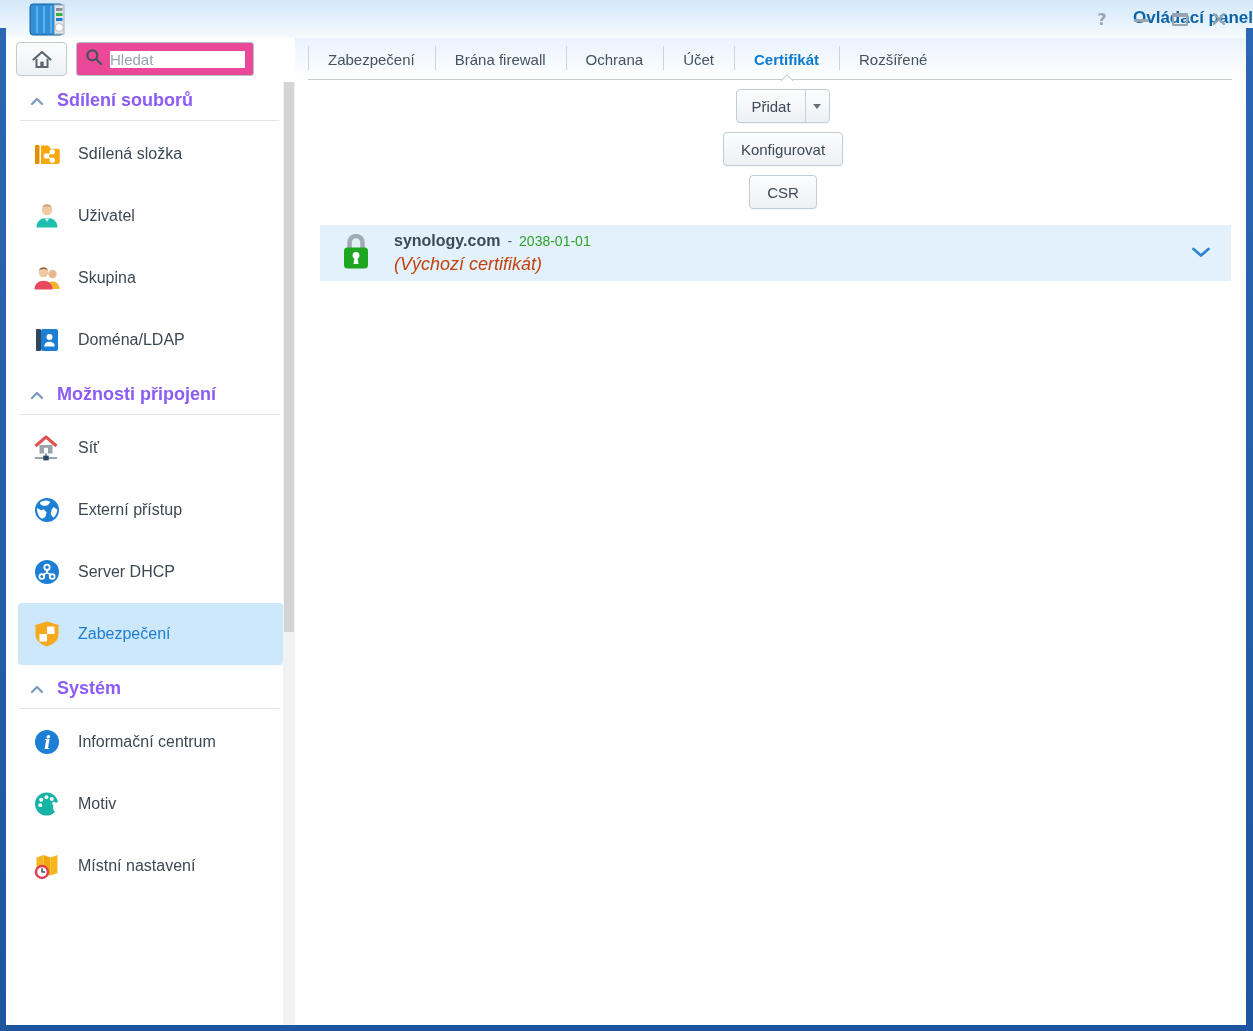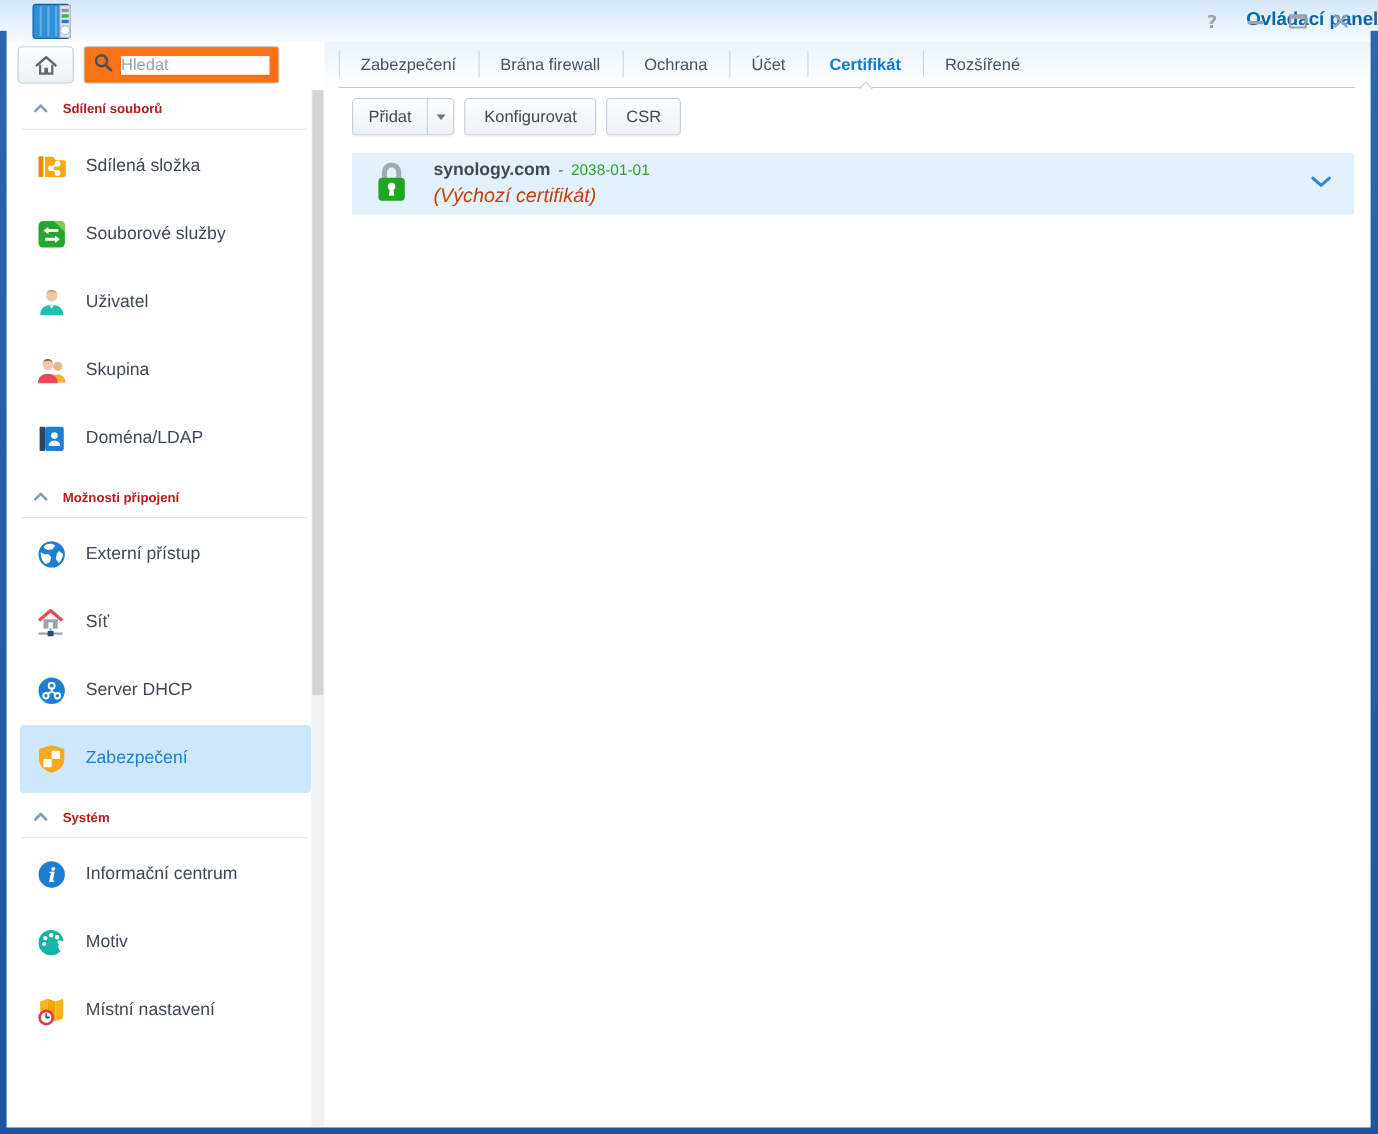--- a/index.html
+++ b/index.html
@@ -27,31 +27,31 @@
   .wc-max  { width:16px; height:13px; border:2px solid #98a4b1; border-top-width:4px; border-radius:1px;}
 
   
   .appbody { position:absolute; top:38px; left:6px; right:7px; bottom:6px; background:#fff; display:flex; }
 
   
   .sidebar { width:289px; position:relative; background:#fff; flex:none; }
   .sidebar-top { height:42px; display:flex; align-items:center; padding-left:10px; gap:9px; }
   .home-btn { width:51px; height:34px; border:1px solid #c2cbd4; border-radius:4px;
     background:linear-gradient(#fbfcfd,#eef1f4); display:flex; align-items:center; justify-content:center; cursor:pointer;}
-  .search-box { width:178px; height:34px; background:#f97316; border:1px solid #b9c3cc; border-radius:3px;
+  .search-box { width:178px; height:34px; background:#ec4899; border:1px solid #b9c3cc; border-radius:3px;
     display:flex; align-items:center; padding:0 8px; gap:7px;justify-content:center; }
   .search-box input { border:none; outline:none; flex:1; font-size:15px; color:#333; min-width:0;
     font-family:"Liberation Sans","DejaVu Sans",sans-serif;}
   .search-box input::placeholder { color:#98a4b0; }
 
   .sidebar-scroll { position:absolute; top:42px; left:0; right:12px; bottom:0; overflow:hidden; }
   .side-section { margin:8px 4px 2px 14px; padding:5px 0 9px 10px; border-bottom:1px solid #e0e5ea;
     display:flex; align-items:center; gap:13px; cursor:pointer;}
   .side-section:first-child { margin-top:5px; }
-  .side-section .ss-label { font-size:12px; font-weight:bold; color:#b91c1c; }
+  .side-section .ss-label { font-size:18px; font-weight:bold; color:#8b5cf6; }
   .side-item { height:62px; display:flex; align-items:center; gap:16px; padding-left:26px;
     font-size:16px; color:#3d4854; cursor:pointer; }
   .side-item .si-icon { width:30px; height:30px; flex:none; display:flex; align-items:center; justify-content:center; }
   .side-item.selected { background:#cde7fb; border-radius:4px; margin-left:12px; padding-left:14px; color:#1f7fd1; }
 
   .side-scrollbar { position:absolute; top:44px; right:0; bottom:0; width:12px; background:#f1f2f3; }
   .side-scrollbar .thumb { position:absolute; top:0; left:1px; right:1px; height:550px; background:#d2d4d6; cursor:pointer;}
 
   
   .content { flex:1; position:relative; background:#fff; }
@@ -61,21 +61,21 @@
   .tab { display:flex; align-items:center; padding:0 20px; font-size:15px; color:#45525f;
     position:relative; cursor:pointer; }
   .tab::before { content:''; position:absolute; left:0; top:8px; bottom:10px; width:1px; background:#ccd5dd; }
   .tab:last-child::after { content:''; position:absolute; right:0; top:8px; bottom:10px; width:1px; background:#ccd5dd; }
   .tab.active { color:#0a7ad2; font-weight:bold; }
   .tab .notch { display:none; }
   .tab.active .notch { display:block; position:absolute; left:50%; bottom:-5px; width:9px; height:9px;
     background:#fff; border-top:1px solid #c6cbd0; border-left:1px solid #c6cbd0;
     transform:translateX(-50%) rotate(45deg); z-index:3; }
 
-  .toolbar { margin:9px 0 0 25px; display:flex; gap:9px; align-items:center; }
+  .toolbar { margin:9px 0 0 25px; display:flex; gap:9px; align-items:center;flex-direction:column; }
   .btn { height:34px; display:inline-flex; align-items:center; padding:0 17px;
     background:linear-gradient(#fcfdfe,#edf1f5); border:1px solid #c3cdd7; border-radius:4px;
     font-size:15px; color:#3d4956; cursor:pointer; box-shadow:0 1px 1px rgba(0,0,0,0.04); }
   .btn-split { padding:0; }
   .btn-split .split-main { padding:0 14px; height:100%; display:flex; align-items:center; border-right:1px solid #c9d2db; }
   .btn-split .split-caret { width:23px; height:100%; display:flex; align-items:center; justify-content:center; }
   .caret-down { width:0; height:0; border-left:4px solid transparent; border-right:4px solid transparent; border-top:5px solid #66727f; }
 
   .cert-row { margin:16px 15px 0 25px; height:56px; background:#e2f1fc;
     display:flex; align-items:center; padding:14px 20px; position:relative; cursor:pointer;}
@@ -166,31 +166,20 @@
                 <circle cx="20.3" cy="12.8" r="1.9"></circle>
                   <circle cx="14.3" cy="17" r="1.9"></circle>
                   <circle cx="20.3" cy="21.2" r="1.9"></circle>
                 <path d="M15.8 16 L19 13.8 M15.8 18 L19 20.2" fill="none"></path>
               </g>
             </svg>
           </span>
           <span class="si-label">Sdílená složka</span>
         </div>
 
-        <div class="side-item">
-          <span class="si-icon">
-            <svg width="30" height="30" viewBox="0 0 30 30">
-              <rect x="3" y="3" width="24" height="24" rx="4" fill="#27a52d"></rect>
-              <path d="M17 3 L27 13 V7 a4 4 0 0 0 -4 -4 Z" fill="#7fcb62"></path>
-              <path d="M7.5 11.5 l4.5 -3.4 v2 h9 v2.8 h-9 v2 z" fill="#fff"></path>
-              <path d="M22.5 19.5 l-4.5 -3.4 v2 h-9 v2.8 h9 v2 z" fill="#fff"></path>
-            </svg>
-          </span>
-          <span class="si-label">Souborové služby</span>
-        </div>
 
         <div class="side-item">
           <span class="si-icon">
             <svg width="30" height="30" viewBox="0 0 30 30">
               <circle cx="15" cy="9" r="5.2" fill="#f0c9a2"></circle>
               <path d="M10.2 6.5 a5.2 5.2 0 0 1 9.6 0 q -4.8 -2.6 -9.6 0 Z" fill="#caa176"></path>
               <path d="M4.5 26.5 c0 -6.5 4.5 -9.5 10.5 -9.5 s10.5 3 10.5 9.5 z" fill="#1fbfb0"></path>
               <path d="M12.8 17.4 l2.2 3.2 2.2 -3.2 z" fill="#fff"></path>
             </svg>
           </span>
@@ -224,45 +213,45 @@
 
         <div class="side-section">
           <span>
             <svg width="14" height="9" viewBox="0 0 14 9">
                 <path d="M2 7 L7 2 L12 7" stroke="#7e9dbf" stroke-width="2.4" fill="none" stroke-linecap="round" stroke-linejoin="round"></path>
               </svg>
           </span>
           <span class="ss-label">Možnosti připojení</span>
         </div>
 
-
-        <div class="side-item">
-          <span class="si-icon">
-            <svg width="30" height="30" viewBox="0 0 30 30">
-              <circle cx="15" cy="15" r="12" fill="#1d7fd4"></circle>
-              <path d="M8 7.5 c3 -2.6 7.5 -2.8 10.3 -0.6 l-2.4 3.4 -4.4 0.8 -3.2 -1.8 z" fill="#fff"></path>
-              <path d="M5 13 l4 2.2 3 -0.6 2.6 3 -1.4 4.6 -3.4 1.6 C6.6 21.8 4.8 17.4 5 13 Z" fill="#fff"></path>
-              <path d="M21.5 12 l3.8 2.6 c-0.2 3.4 -1.6 6.2 -4 8.2 l-2.6 -3.8 1 -4.6 z" fill="#fff"></path>
-            </svg>
-          </span>
-          <span class="si-label">Externí přístup</span>
-        </div>
 
         <div class="side-item">
           <span class="si-icon">
             <svg width="30" height="30" viewBox="0 0 30 30">
               <path d="M3.5 13 L14 4 L24.5 13" stroke="#e05252" stroke-width="3" fill="none" stroke-linejoin="round"></path>
               <rect x="7.5" y="12" width="13" height="8.5" fill="#9aa4ad"></rect>
               <rect x="12" y="14.8" width="4" height="5.7" fill="#fff"></rect>
               <rect x="13" y="20.5" width="2" height="3.5" fill="#9aa4ad"></rect>
               <rect x="3" y="24" width="22" height="2" fill="#9aa4ad"></rect>
               <rect x="11.3" y="22.6" width="5.4" height="4.8" fill="#2b4a68"></rect>
             </svg>
           </span>
           <span class="si-label">Síť</span>
+        </div>
+
+        <div class="side-item">
+          <span class="si-icon">
+            <svg width="30" height="30" viewBox="0 0 30 30">
+              <circle cx="15" cy="15" r="12" fill="#1d7fd4"></circle>
+              <path d="M8 7.5 c3 -2.6 7.5 -2.8 10.3 -0.6 l-2.4 3.4 -4.4 0.8 -3.2 -1.8 z" fill="#fff"></path>
+              <path d="M5 13 l4 2.2 3 -0.6 2.6 3 -1.4 4.6 -3.4 1.6 C6.6 21.8 4.8 17.4 5 13 Z" fill="#fff"></path>
+              <path d="M21.5 12 l3.8 2.6 c-0.2 3.4 -1.6 6.2 -4 8.2 l-2.6 -3.8 1 -4.6 z" fill="#fff"></path>
+            </svg>
+          </span>
+          <span class="si-label">Externí přístup</span>
         </div>
 
         <div class="side-item">
           <span class="si-icon">
             <svg width="30" height="30" viewBox="0 0 30 30">
               <circle cx="15" cy="15" r="12" fill="#1d7fd4"></circle>
               <circle cx="15" cy="10.3" r="2.7" stroke="#fff" stroke-width="1.8" fill="none"></circle>
               <circle cx="9.8" cy="19.5" r="2.4" stroke="#fff" stroke-width="1.8" fill="none"></circle>
               <circle cx="20.2" cy="19.5" r="2.4" stroke="#fff" stroke-width="1.8" fill="none"></circle>
               <path d="M15 13 V15.8 M13.5 16.5 L11.3 17.8 M16.5 16.5 L18.7 17.8" stroke="#fff" stroke-width="1.8" fill="none" stroke-linecap="round"></path>

